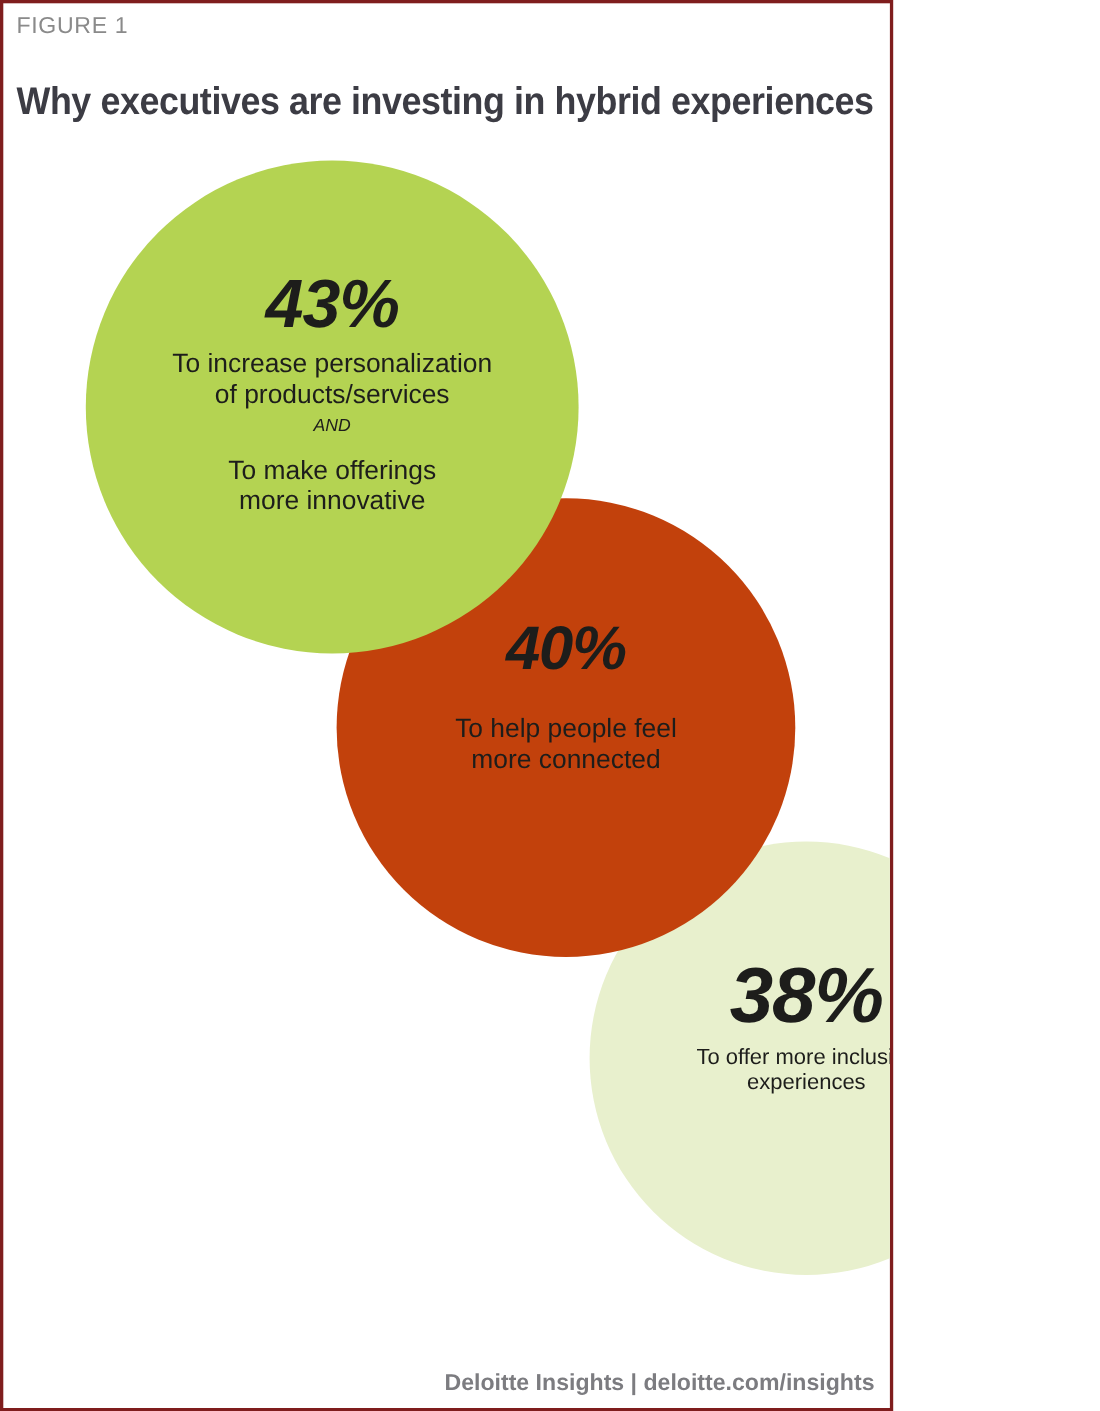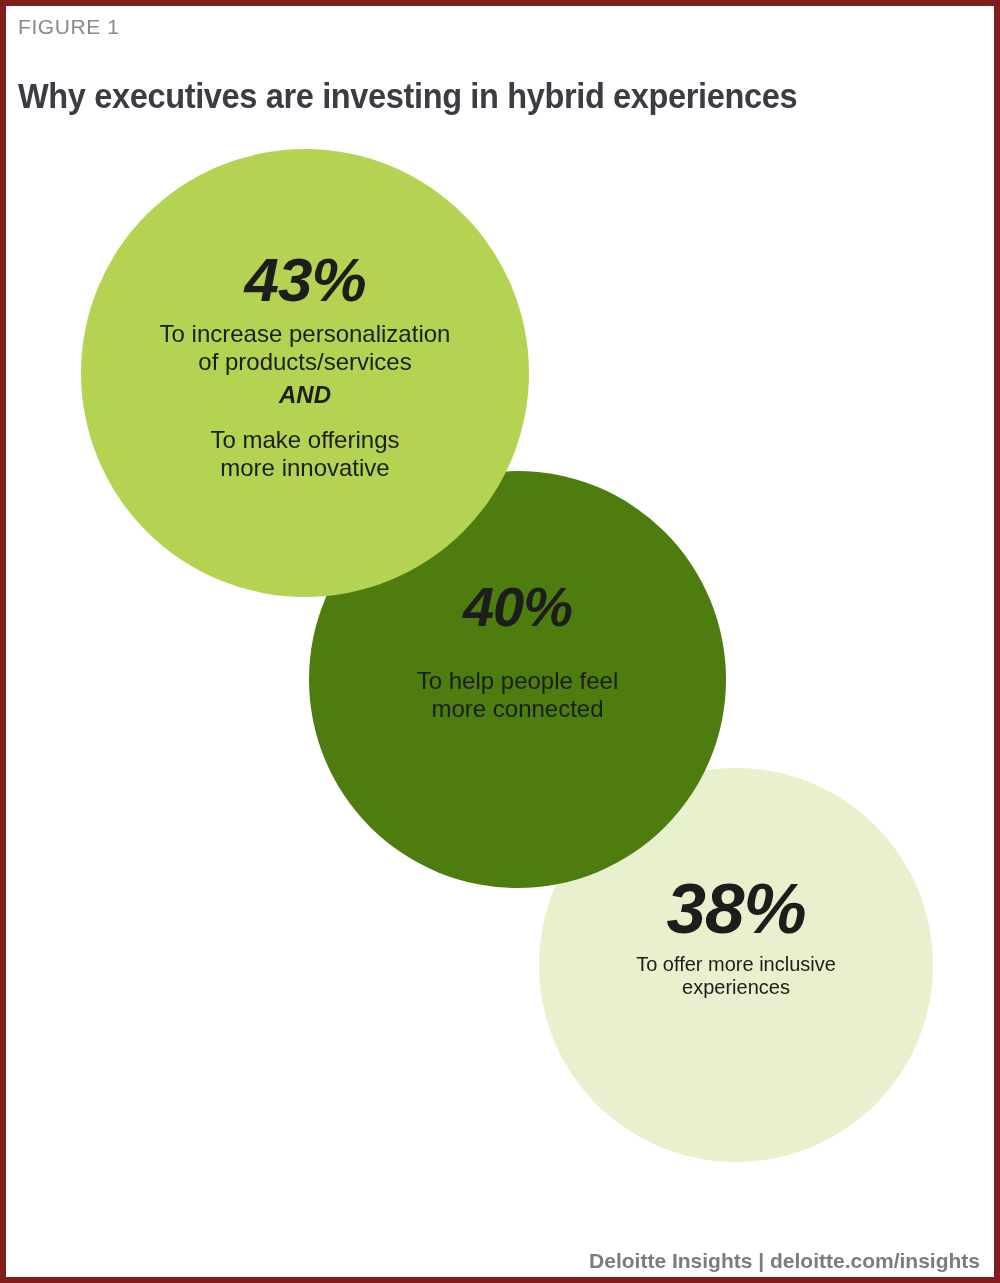--- a/index.html
+++ b/index.html
@@ -7,25 +7,25 @@
     padding: 0;
     background: #ffffff;
   }
   body {
     font-family: "Liberation Sans", sans-serif;
     -webkit-font-smoothing: antialiased;
   }
 
   #figure-root {
     position: relative;
-    width: 1000px;
+    width: 812px;
     height: 1283px;
     background: #ffffff;
     box-sizing: border-box;
-    border: 6px solid #7f1d1d;
+    border: 3px solid #7f1d1d;
     overflow: hidden;
   }
 
   
   .figure-eyebrow {
     position: absolute;
     left: 12px;
     top: 9px;
     font-size: 21px;
     font-weight: 400;
@@ -75,24 +75,24 @@
     width: 448px;
     height: 448px;
     background: #b4d352;
     z-index: 3;
     padding-top: 100px;
     align-items: center;
   }
 
   .bubble-2 {
     left: 303px;
-    top: 345px;
+    top: 330px;
     width: 417px;
     height: 417px;
-    background: #4d7c0f;
+    background: #c2410c;
     z-index: 2;
     padding-top: 108px;
   }
 
   .bubble-3 {
     left: 533px;
     top: 642px;
     width: 394px;
     height: 394px;
     background: #e8f0cd;
@@ -119,24 +119,24 @@
     line-height: 1.17;
     margin-top: 9px;
     padding: 0 28px;
   }
   .bubble-1 .bubble-label { font-size: 24px; }
   .bubble-2 .bubble-label { font-size: 24px; margin-top: 32px; }
   .bubble-3 .bubble-label { font-size: 20px; }
 
   .bubble-conjunction {
     font-family: "Liberation Sans", sans-serif;
-    font-weight: 700;
+    font-weight: 400;
     font-style: italic;
     color: #1d1d1b;
-    font-size: 24px;
+    font-size: 16px;
     line-height: 1.1;
     margin-top: 6px;
   }
 
   .bubble-label-secondary {
     font-family: "Liberation Sans", sans-serif;
     font-weight: 400;
     color: #1d1d1b;
     font-size: 24px;
     line-height: 1.17;

